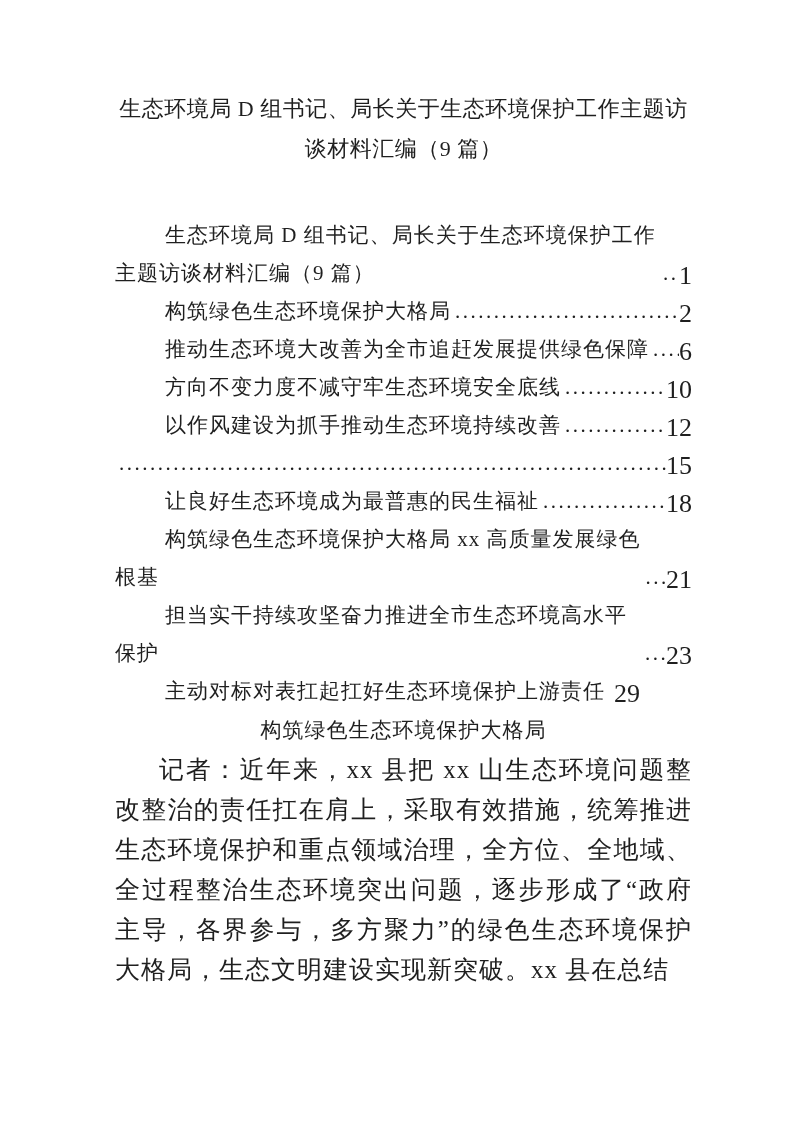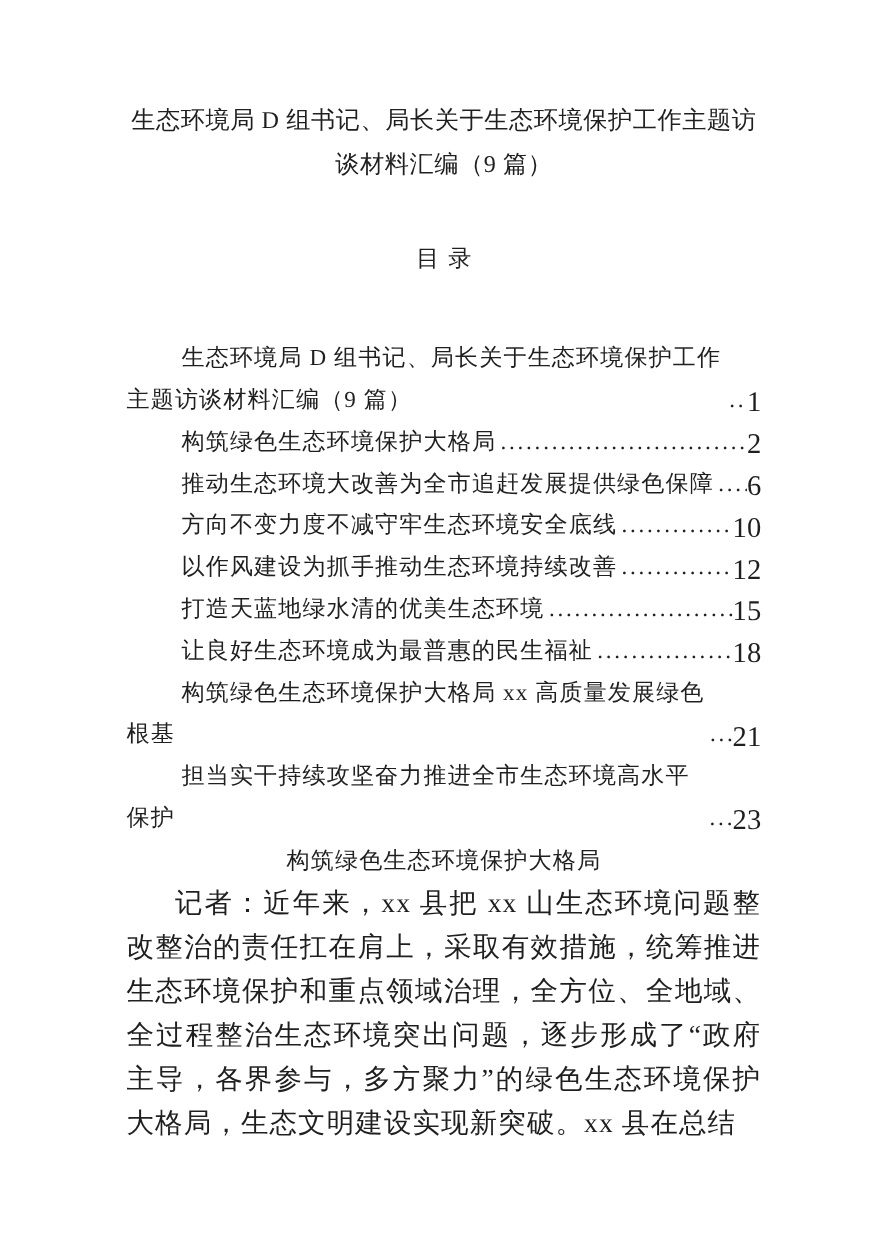--- a/index.html
+++ b/index.html
@@ -83,21 +83,20 @@
     text-indent: 44px;
     letter-spacing: 1px;
   }
 </style>
 </head>
 <body>
 
 <div class="page">
   <h1 class="doc-title">生态环境局 D 组书记、局长关于生态环境保护工作主题访谈材料汇编（9 篇）</h1>
 
-  <h2 class="toc-heading">目录</h2>
 
   <nav class="toc" id="toc">
       <div class="toc-entry">
         <span class="toc-title">生态环境局 D 组书记、局长关于生态环境保护工作主题访谈材料汇编（9 篇）</span>
         <span class="toc-dots">........................................................................................................................................................................................................</span>
         <span class="toc-page">1</span>
       </div>
       <div class="toc-entry">
         <span class="toc-title">构筑绿色生态环境保护大格局</span>
         <span class="toc-dots">........................................................................................................................................................................................................</span>
@@ -112,37 +111,40 @@
         <span class="toc-title">方向不变力度不减守牢生态环境安全底线</span>
         <span class="toc-dots">........................................................................................................................................................................................................</span>
         <span class="toc-page">10</span>
       </div>
       <div class="toc-entry">
         <span class="toc-title">以作风建设为抓手推动生态环境持续改善</span>
         <span class="toc-dots">........................................................................................................................................................................................................</span>
         <span class="toc-page">12</span>
       </div>
       <div class="toc-entry">
-        <span class="toc-title">打造天蓝地绿水清的优美生态环境</span>
         <span class="toc-dots">........................................................................................................................................................................................................</span>
         <span class="toc-page">15</span>
       </div>
       <div class="toc-entry">
         <span class="toc-title">让良好生态环境成为最普惠的民生福祉</span>
         <span class="toc-dots">........................................................................................................................................................................................................</span>
         <span class="toc-page">18</span>
       </div>
       <div class="toc-entry">
         <span class="toc-title">构筑绿色生态环境保护大格局 xx 高质量发展绿色根基</span>
         <span class="toc-dots">........................................................................................................................................................................................................</span>
         <span class="toc-page">21</span>
       </div>
       <div class="toc-entry">
         <span class="toc-title">担当实干持续攻坚奋力推进全市生态环境高水平保护</span>
         <span class="toc-dots">........................................................................................................................................................................................................</span>
         <span class="toc-page">23</span>
       </div>
+      <div class="toc-entry">
+        <span class="toc-title">主动对标对表扛起扛好生态环境保护上游责任</span>
+        <span class="toc-page inline">29</span>
+      </div>
     </nav>
 
   <h3 class="section-heading">构筑绿色生态环境保护大格局</h3>
 
   <p class="body-para">记者：近年来，xx 县把 xx 山生态环境问题整改整治的责任扛在肩上，采取有效措施，统筹推进生态环境保护和重点领域治理，全方位、全地域、全过程整治生态环境突出问题，逐步形成了“政府主导，各界参与，多方聚力”的绿色生态环境保护大格局，生态文明建设实现新突破。xx 县在总结</p>
 </div>
 
 </body></html>

